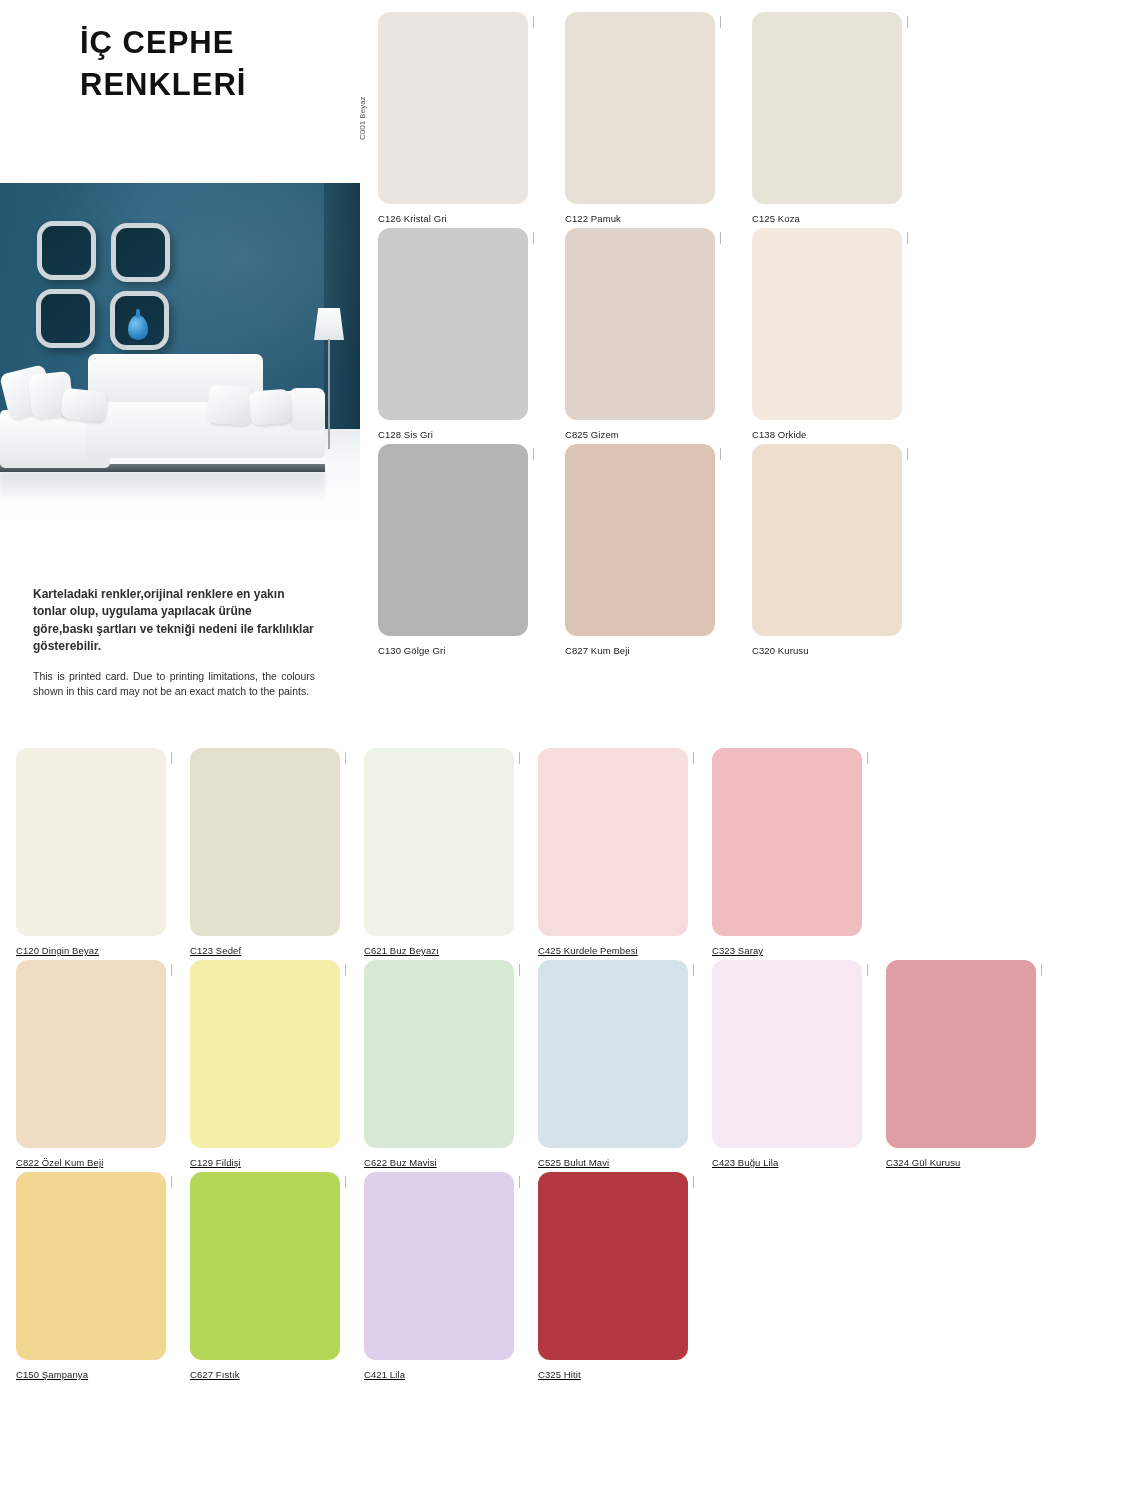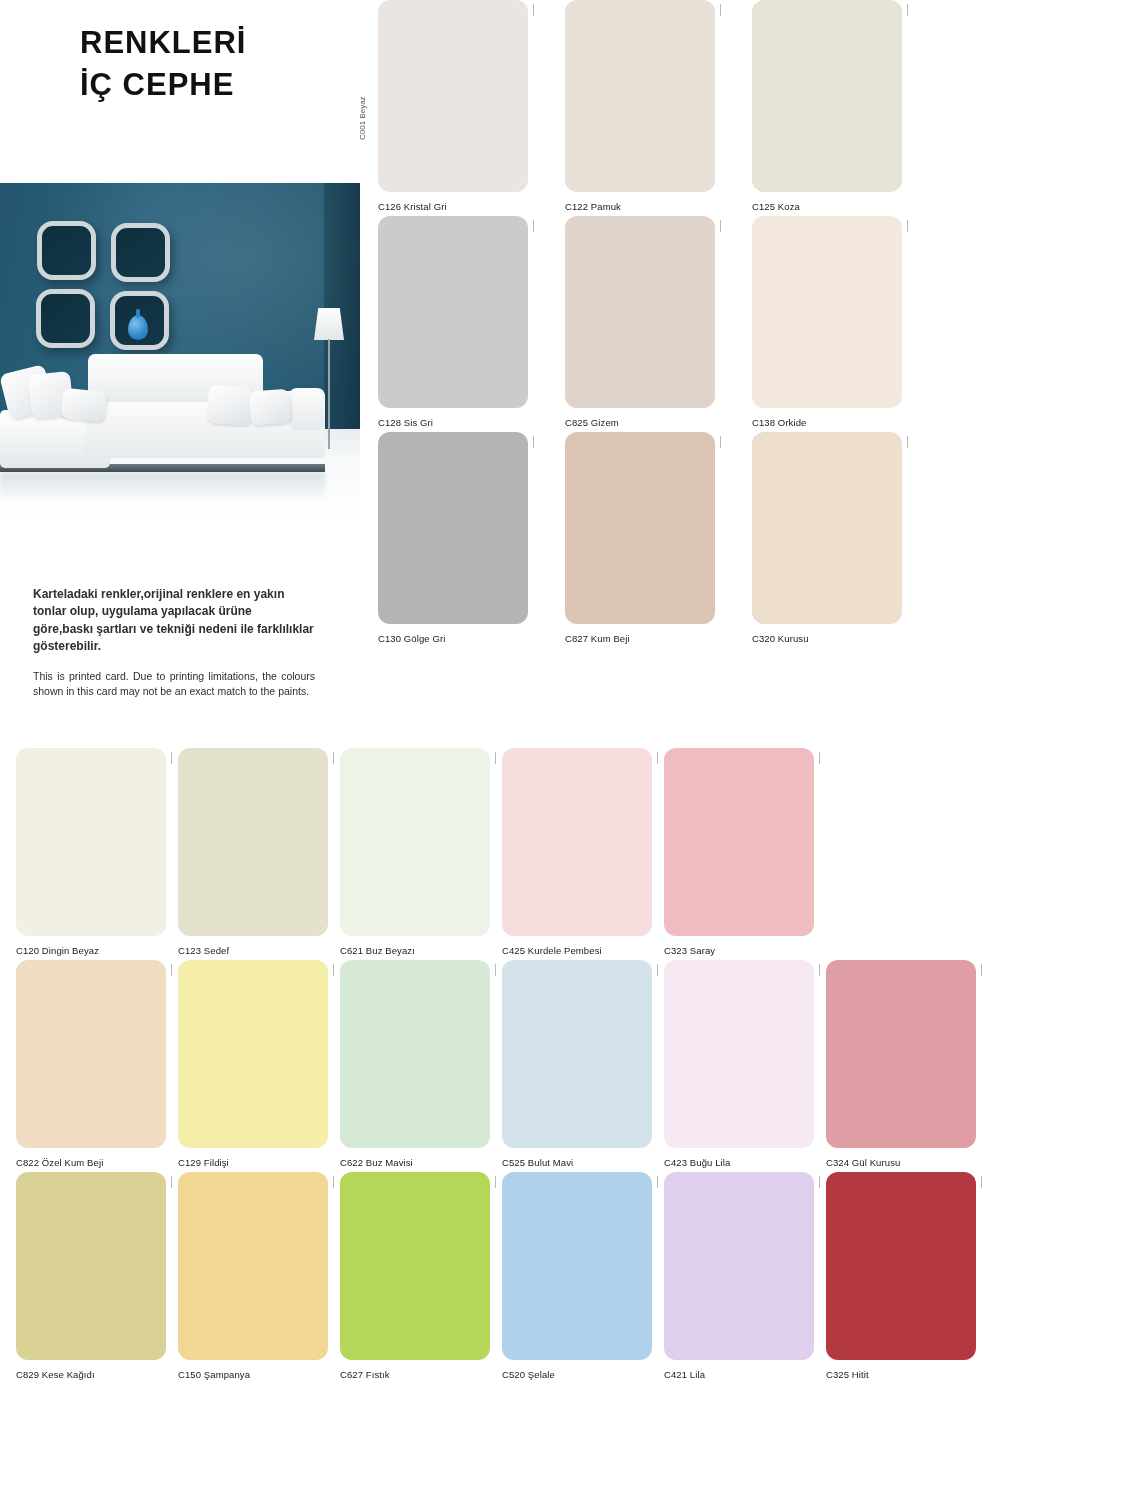--- a/index.html
+++ b/index.html
@@ -120,28 +120,28 @@
 
   .vert-label {
     position: absolute; left: 358px; top: 140px;
     font-size: 8px; color: #555;
     transform: rotate(-90deg); transform-origin: left top;
     white-space: nowrap;
   }
 
   
   .grid-top {
-    position: absolute; left: 378px; top: 0px; width: 751px;
+    position: absolute; left: 378px; top: 12px; width: 751px;
   }
   .grid-bottom {
     position: absolute; left: 16px; top: 748px; width: 1113px;
   }
   .swatch-row { display: flex; }
   .grid-top .swatch-row { gap: 37px; margin-bottom: 4px; }
-  .grid-bottom .swatch-row { gap: 12px; margin-bottom: 4px; }
+  .grid-bottom .swatch-row { gap: 24px; margin-bottom: 4px; text-decoration: underline; }
 
   .swatch-cell { position: relative; }
   .grid-top .swatch-cell { width: 150px; }
   .grid-bottom .swatch-cell { width: 150px; }
 
   .swatch-chip {
     width: 150px; height: 192px;
     border-radius: 12px;
   }
   .grid-bottom .swatch-chip { height: 188px; }
@@ -153,22 +153,22 @@
     position: absolute; right: -6px; top: 4px;
     width: 1px; height: 12px; background: #b9b9b9;
   }
 </style>
 </head>
 <body>
 
 <div class="page">
 
   <div class="title-block">
+    <div class="title-line">İÇ CEPHE</div>
     <div class="title-line">RENKLERİ</div>
-    <div class="title-line">İÇ CEPHE</div>
   </div>
 
   <div class="vert-label">C001 Beyaz</div>
 
   <div class="photo">
     <div class="ph-wall"></div>
     <div class="ph-wall-right"></div>
     <div class="ph-floor"></div>
     <div class="cube c1"></div>
     <div class="cube c2"></div>
@@ -304,40 +304,30 @@
           <div class="tick"></div>
         </div>
         <div class="swatch-cell">
           <div class="swatch-chip" style="background: rgb(223, 157, 164);"></div>
           <div class="swatch-name">C324 Gül Kurusu</div>
           <div class="tick"></div>
         </div>
       </div>
       <div class="swatch-row">
         <div class="swatch-cell">
-          <div class="swatch-chip" style="background: rgb(217, 209, 150);"></div>
-          <div class="swatch-name">C829 Kese Kağıdı</div>
-          <div class="tick"></div>
-        </div>
-        <div class="swatch-cell">
           <div class="swatch-chip" style="background: rgb(242, 215, 147);"></div>
           <div class="swatch-name">C150 Şampanya</div>
           <div class="tick"></div>
         </div>
         <div class="swatch-cell">
           <div class="swatch-chip" style="background: rgb(182, 214, 87);"></div>
           <div class="swatch-name">C627 Fıstık</div>
           <div class="tick"></div>
         </div>
         <div class="swatch-cell">
-          <div class="swatch-chip" style="background: rgb(175, 210, 234);"></div>
-          <div class="swatch-name">C520 Şelale</div>
-          <div class="tick"></div>
-        </div>
-        <div class="swatch-cell">
           <div class="swatch-chip" style="background: rgb(222, 208, 236);"></div>
           <div class="swatch-name">C421 Lila</div>
           <div class="tick"></div>
         </div>
         <div class="swatch-cell">
           <div class="swatch-chip" style="background: rgb(179, 56, 64);"></div>
           <div class="swatch-name">C325 Hitit</div>
           <div class="tick"></div>
         </div>
       </div>

